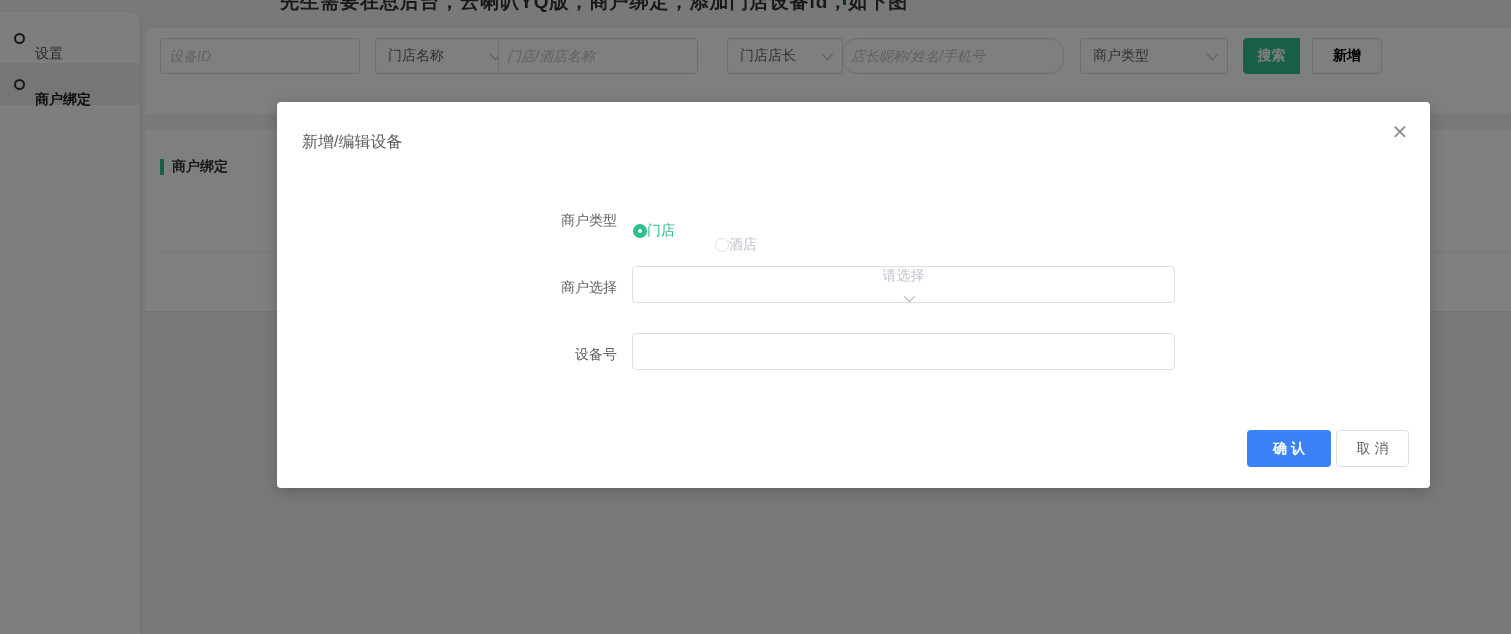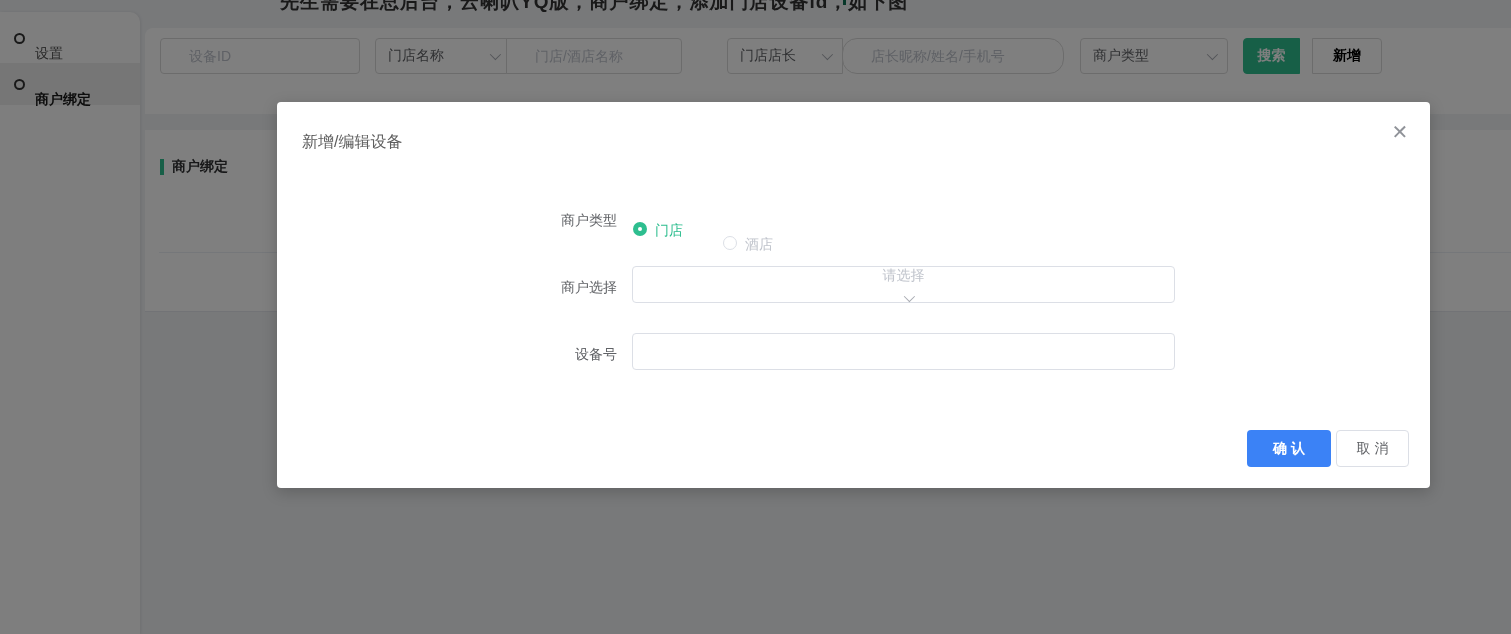--- a/index.html
+++ b/index.html
@@ -50,21 +50,21 @@
   .toolbar-card {
     position:absolute; left:145px; top:28px; right:0; height:86px;
     background:#fff; border-top-left-radius:8px;
   }
   .tb-input, .tb-select {
     position:absolute; top:10px; height:36px;
     border:1px solid #d9d9d9; border-radius:4px; background:#fff;
     font-size:14px; color:#606266; padding:0 12px;
     display:flex; align-items:center;
   }
-  input.tb-input { display:block; padding:0 28px; }
+  input.tb-input { display:block; padding:0 8px;font-style:italic; }
   input.tb-input::placeholder { color:#bfc3cc; }
   .tb-select { justify-content:space-between; cursor:pointer; }
   .chev {
     width:8px; height:8px; border-right:1.5px solid #a8abb2;
     border-bottom:1.5px solid #a8abb2; transform:rotate(45deg) translateY(-2px);
     flex:0 0 auto; margin-left:8px;
   }
   .grp-left { border-top-right-radius:0; border-bottom-right-radius:0; }
   .grp-right { border-top-left-radius:0; border-bottom-left-radius:0; margin-left:-1px; }
 
@@ -117,21 +117,21 @@
   .form-label {
     position:absolute; width:200px; text-align:right; left:140px;
     font-size:14px; color:#606266;
   }
   .lbl-type { top:110px; }
   .lbl-merchant { top:177px; }
   .lbl-device { top:244px; }
 
   .radio-group { position:absolute; left:356px; top:106px;
     display:flex; align-items:center; }
-  .radio { display:flex; gap:8px; cursor:pointer; }
+  .radio { display:flex; align-items:center; cursor:pointer; }
   .radio + .radio { margin-left:40px;margin-top:28px; }
   .radio-dot { width:14px; height:14px; border-radius:50%; position:relative; }
   .radio.checked .radio-dot { background:#2ebe8f; }
   .radio.checked .radio-dot::after {
     content:""; position:absolute; left:5px; top:5px; width:4px; height:4px;
     border-radius:50%; background:#fff;
   }
   .radio.unchecked .radio-dot { border:1px solid #dcdfe6; background:#fff; }
   .radio.checked .radio-label { color:#2ebe8f; font-size:14px; }
   .radio.unchecked .radio-label { color:#c0c4cc; font-size:14px; }
@@ -181,21 +181,21 @@
     </div>
   </div>
 
   <div class="toolbar-card">
     <input class="tb-input" style="left: 15px; width: 200px;" type="text" placeholder="设备ID">
 
     <div class="tb-select grp-left" style="left:230px; width:136px;">
       <span>门店名称</span>
       <span class="chev"></span>
     </div>
-    <input class="tb-input grp-right" style="left: 362px; width: 176px;" type="text" placeholder="门店/酒店名称">
+    <input class="tb-input grp-right" style="left: 354px; width: 200px;" type="text" placeholder="门店/酒店名称">
 
     <div class="tb-select grp-left" style="left:582px; width:116px;">
       <span>门店店长</span>
       <span class="chev"></span>
     </div>
     <input class="tb-input grp-right" style="left: 698px; width: 222px; border-radius: 15px;" type="text" placeholder="店长昵称/姓名/手机号">
 
     <div class="tb-select" style="left:935px; width:148px;">
       <span>商户类型</span>
       <span class="chev"></span>

